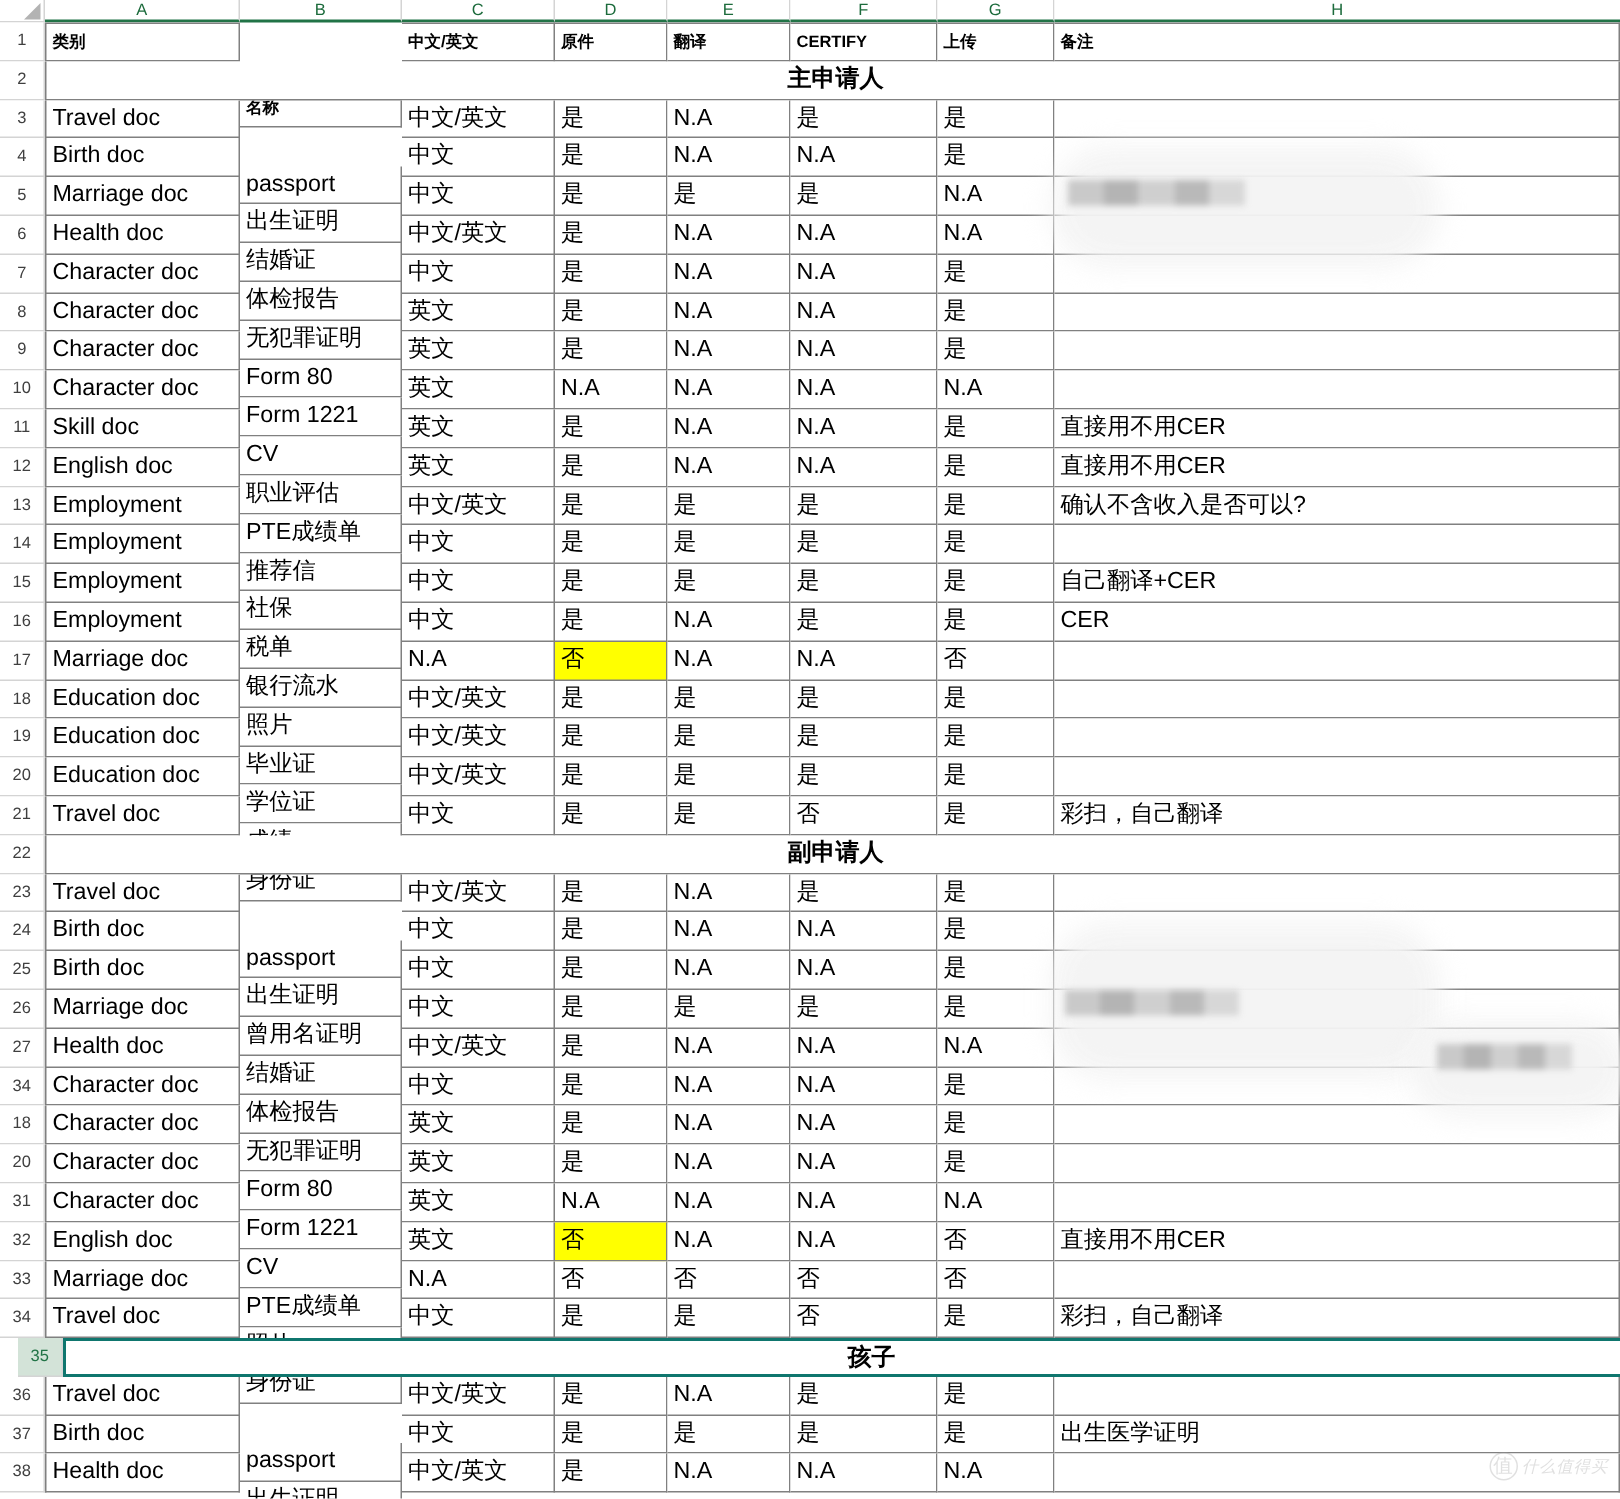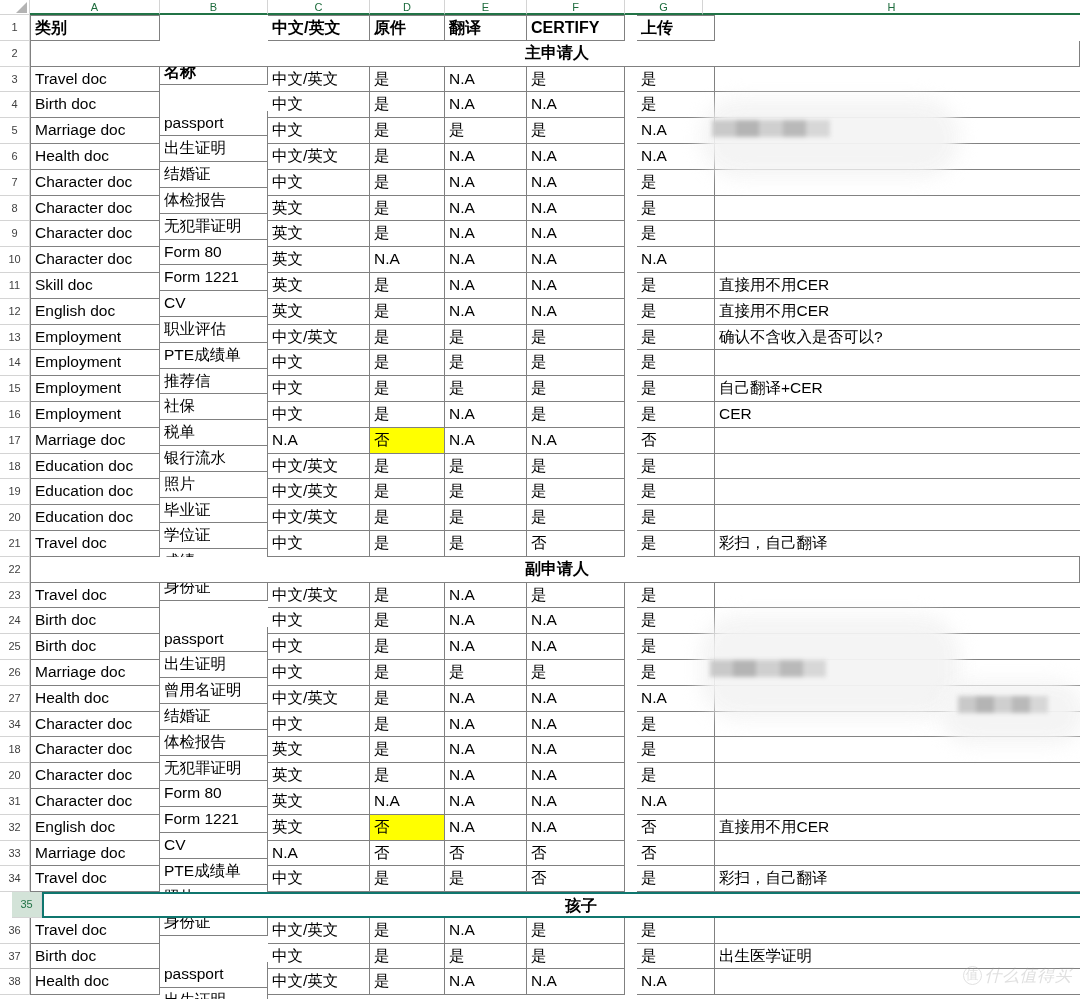--- a/index.html
+++ b/index.html
@@ -92,24 +92,24 @@
     white-space: nowrap;
     overflow: hidden;
     background: #ffffff;
   }
   .cell.c-a { width: 130px; border-left: 1px solid #808080; }
   .cell.c-b { width: 108px; margin-top: 44px; }
   .cell.c-c { width: 102px; }
   .cell.c-d { width: 75px; }
   .cell.c-e { width: 82px; }
   .cell.c-f { width: 98px; }
-  .cell.c-g { width: 78px; margin-left: 12px; }
+  .cell.c-g { width: 78px; }
   .cell.c-h { width: 377px; border-right: 1px solid #808080; }
 
-  .row.header .cell { font-weight: bold; font-size: 16px; }
+  .row.header .cell { font-weight: bold; font-size: 11px; }
   .row.header .cell.c-a { border-top: 1px solid #808080; }
   .row.header .cell.c-b,
   .row.header .cell.c-c,
   .row.header .cell.c-d,
   .row.header .cell.c-e,
   .row.header .cell.c-f,
   .row.header .cell.c-g,
   .row.header .cell.c-h { border-top: 1px solid #808080; }
 
   
@@ -168,21 +168,21 @@
     width: 19px; height: 19px;
     border: 1.6px solid #9a9a9a;
     border-radius: 50%;
     color: #9a9a9a;
     font-size: 13px;
     line-height: 16px;
     text-align: center;
   }
   #watermark .wm-text {
     color: #9a9a9a;
-    font-size: 17px;
+    font-size: 11px;
     letter-spacing: 0.5px;
     font-style: italic;
   }
 </style>
 </head>
 <body>
 
 <div id="sheet">
 
   <div class="colhead-row">
@@ -200,20 +200,21 @@
   <div id="grid">
       <div class="row header">
         <div class="rowhead">1</div>
         <div class="cell c-a">类别</div>
         <div class="cell c-b">名称</div>
         <div class="cell c-c">中文/英文</div>
         <div class="cell c-d">原件</div>
         <div class="cell c-e">翻译</div>
         <div class="cell c-f">CERTIFY</div>
         <div class="cell c-g">上传</div>
+        <div class="cell c-h">备注</div>
       </div>
       <div class="row">
         <div class="rowhead">2</div>
         <div class="cell merged">主申请人</div>
       </div>
       <div class="row">
         <div class="rowhead">3</div>
         <div class="cell c-a">Travel doc</div>
         <div class="cell c-b">passport</div>
         <div class="cell c-c">中文/英文</div>

